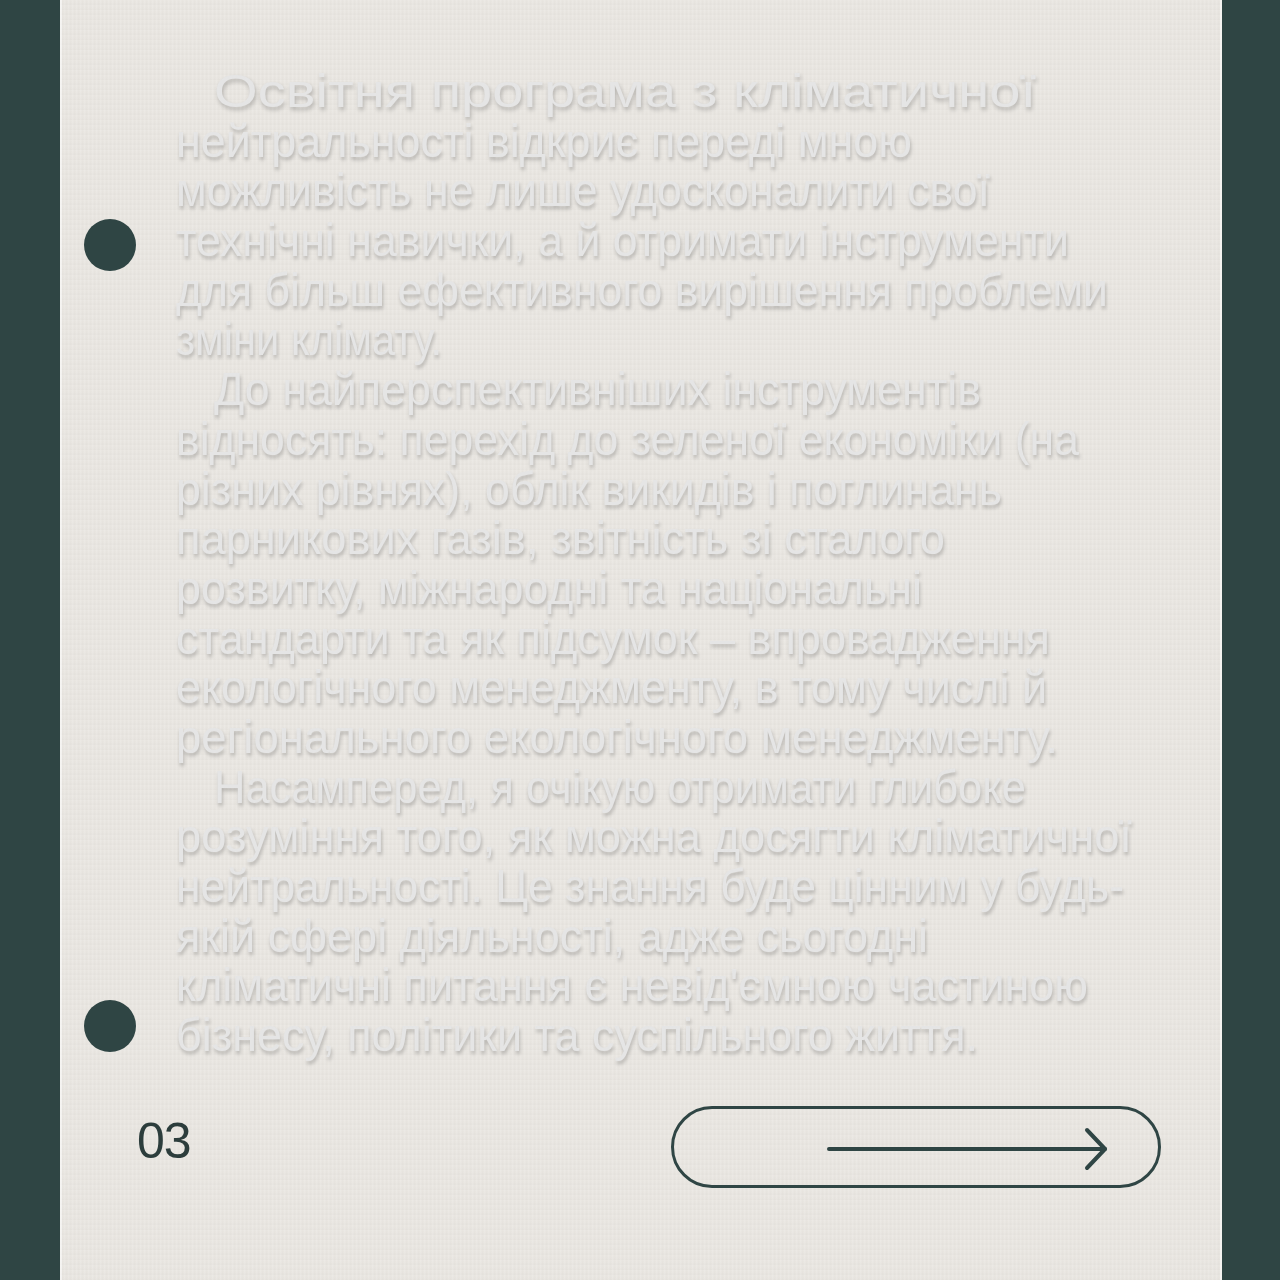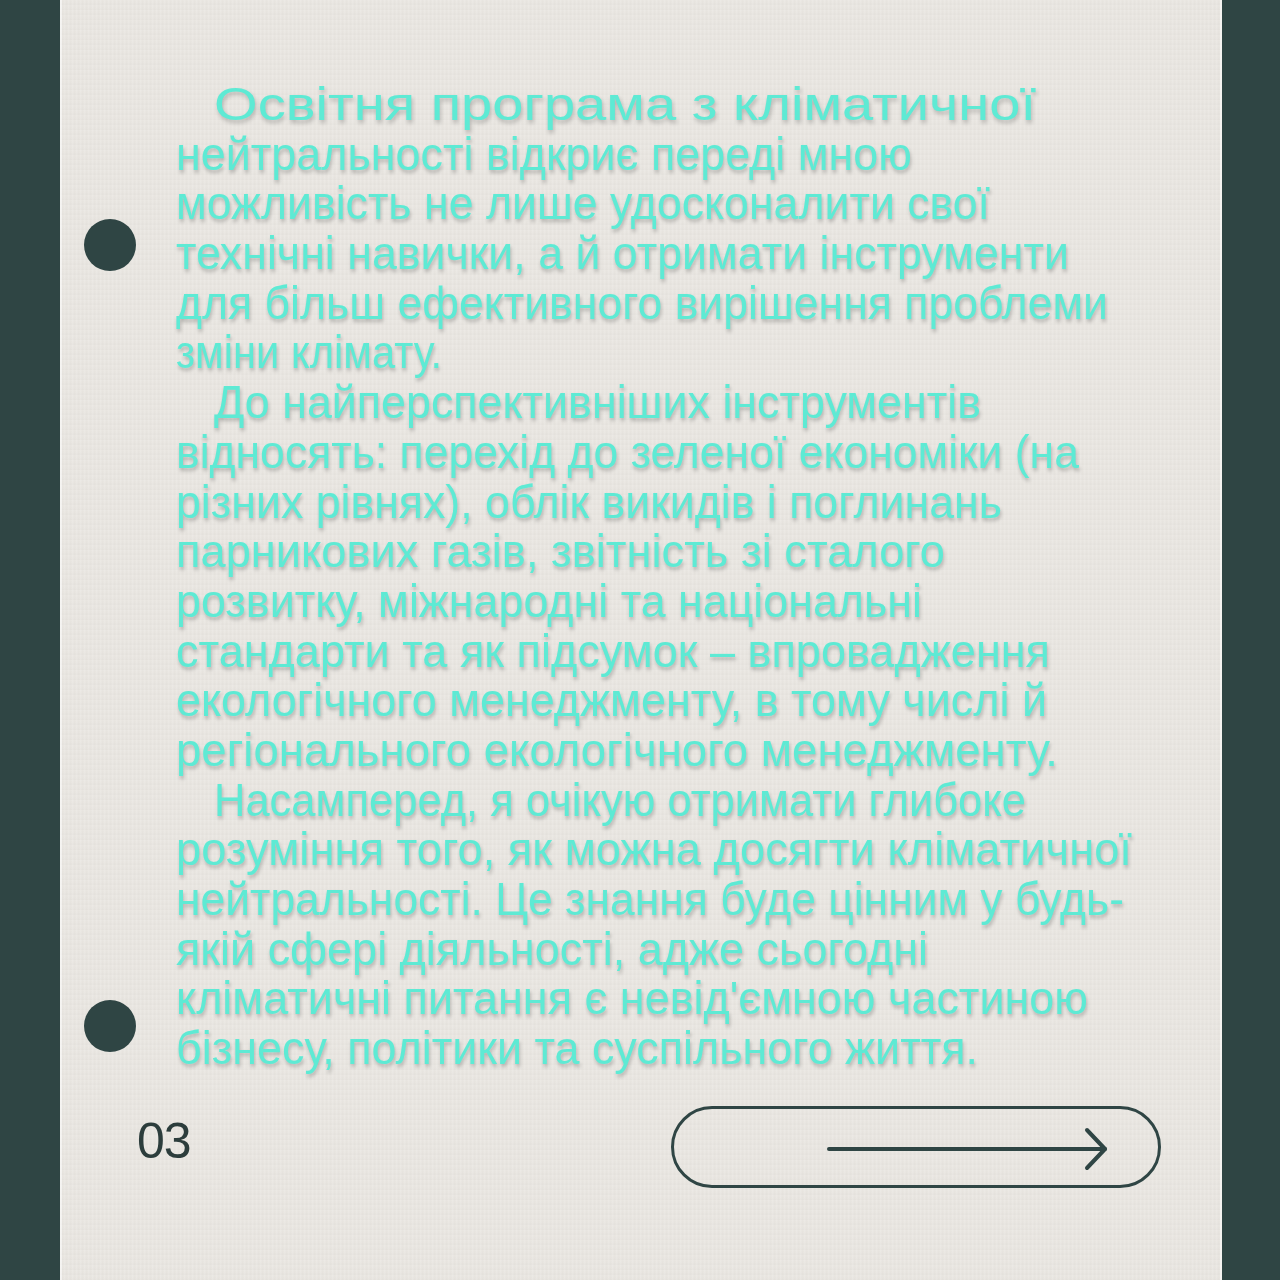--- a/index.html
+++ b/index.html
@@ -15,22 +15,22 @@
     background-image:
       repeating-linear-gradient(90deg, rgba(255,255,255,0.10) 0px, rgba(255,255,255,0.10) 1px, rgba(0,0,0,0.012) 2px, rgba(0,0,0,0) 4px),
       repeating-linear-gradient(0deg, rgba(0,0,0,0.015) 0px, rgba(0,0,0,0) 3px, rgba(255,255,255,0.05) 5px);
     box-shadow: inset 2px 0 0 rgba(255,255,255,0.5), inset -2px 0 0 rgba(255,255,255,0.5);
   }
   .hole {
     position: absolute; width: 52px; height: 52px; border-radius: 50%;
     background: #2f4544;
   }
   .body-text {
-    position: absolute; left: 176px; top: 80px;
-    color: #5eead4;
+    position: absolute; left: 176px; top: 67px;
+    color: #e5e5e5;
     font-size: 46px;
     line-height: 49.7px;
     text-shadow: 1px 3px 4px rgba(0,0,0,0.22);
   }
   .line {
     display: block; white-space: nowrap; height: 49.7px;
     transform-origin: 0 50%;
   }
   .page-number {
     position: absolute; left: 137px; top: 1113px;

